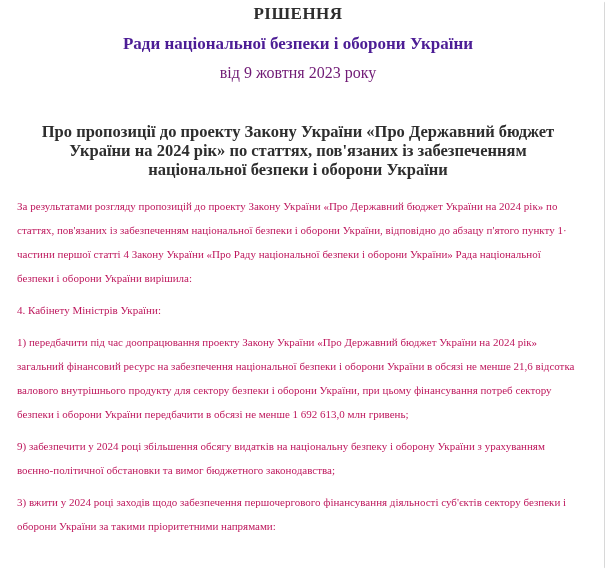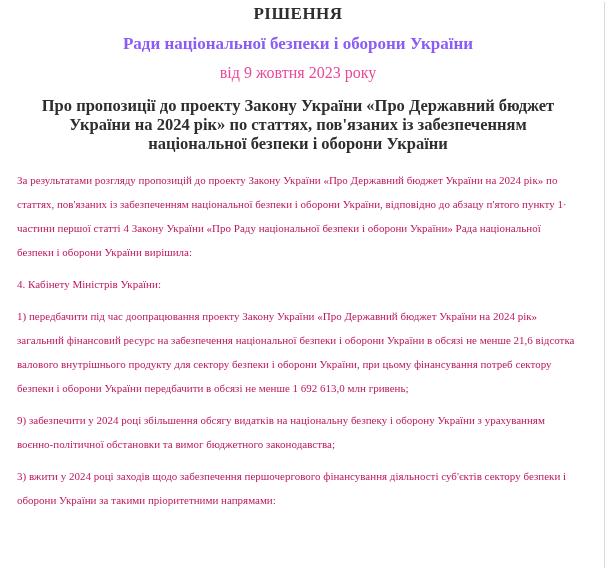--- a/index.html
+++ b/index.html
@@ -30,40 +30,40 @@
     text-align: center;
     color: #2e2e2e;
     letter-spacing: 0.5px;
   }
 
   .doc-authority {
     font-size: 17px;
     line-height: 20px;
     font-weight: bold;
     text-align: center;
-    color: #8b5cf6;
+    color: #4c1d95;
     margin-top: 10px;
   }
 
   .doc-date {
     font-size: 16px;
     line-height: 20px;
     font-weight: normal;
     text-align: center;
-    color: #ec4899;
+    color: #701a75;
     margin-top: 9px;
   }
 
   .doc-subject {
     font-size: 16.5px;
     line-height: 19px;
     font-weight: bold;
     text-align: center;
     color: #2e2e2e;
-    margin: 13px auto 0 auto;
+    margin: 39px auto 0 auto;
     max-width: 540px;
   }
 
   .doc-body p {
     font-size: 11px;
     line-height: 24px;
     text-align: left;
     color: #be185d;
     margin-top: 8px;
   }

